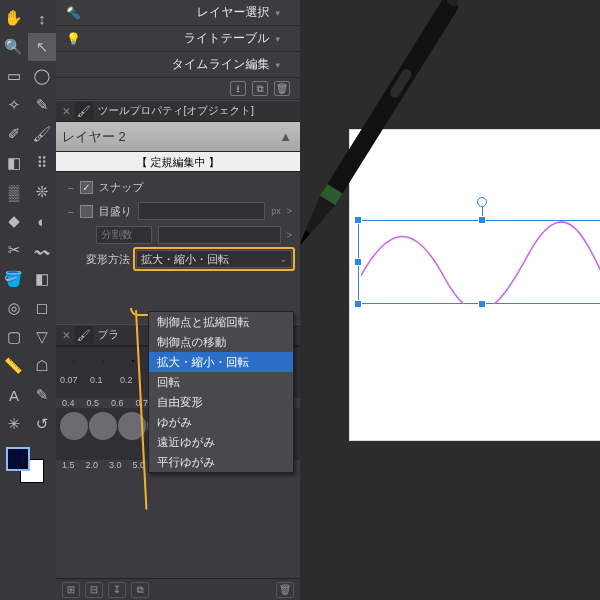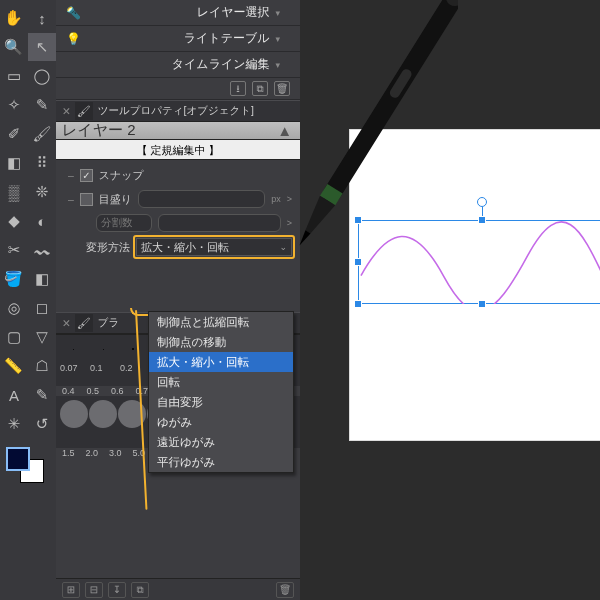--- a/index.html
+++ b/index.html
@@ -19,27 +19,27 @@
   .panels { width: 244px; background: #3c3c40; display: flex; flex-direction: column; }
   .menu-item { height: 26px; border-bottom: 1px solid #2a2a2d; display: flex; align-items: center; justify-content: flex-end; padding: 0 20px 0 10px; color: #e6e6e6; font-size: 12px; }
   .menu-item .caret { margin-left: 6px; color: #888; font-size: 9px; }
   .small-icons { height: 22px; display: flex; justify-content: flex-end; align-items: center; gap: 6px; padding-right: 10px; border-bottom: 1px solid #2a2a2d; }
   .small-icons span { width: 16px; height: 15px; border: 1px solid #777; border-radius: 2px; font-size: 10px; line-height: 13px; text-align: center; color: #aaa; }
 
   .panel-title { height: 22px; background: #323236; display: flex; align-items: center; padding-left: 6px; font-size: 10.5px; color: #cfcfcf; border-top: 1px solid #4a4a4e; border-bottom: 1px solid #222; }
   .panel-title .bico { width: 18px; height: 18px; margin-right: 5px; background: #2a2a2d; display: inline-flex; align-items: center; justify-content: center; font-size: 11px; }
   .panel-title .x { margin-left: auto; margin-right: 6px; color: #888; }
 
-  .layer-strip { height: 18px; background: linear-gradient(#bfbfbf,#a8a8a8); color: #333; font-size: 15px; display: flex; align-items: center; padding-left: 6px; border-bottom: 1px solid #222;}
+  .layer-strip { height: 30px; background: linear-gradient(#bfbfbf,#a8a8a8); color: #333; font-size: 13px; display: flex; align-items: center; padding-left: 6px; border-bottom: 1px solid #222;}
   .ruler-strip { height: 20px; background: #eee; color: #000; text-align: center; line-height: 20px; font-size: 11px; border-bottom: 1px solid #222; }
 
   .prop { padding: 4px 8px 0 12px; }
   .prop-row { display: flex; align-items: center; height: 22px; margin-bottom: 2px; gap: 6px; }
   .cb { width: 13px; height: 13px; background: #5a5a5e; border: 1px solid #888; display: inline-flex; align-items: center; justify-content: center; font-size: 10px; color: #ddd; }
-  .field { height: 18px; border: 1px solid #555; background: #303034; border-radius: 6px; color: #bbb; font-size: 10.5px; padding: 0 4px; display: inline-flex; align-items: center; }
+  .field { height: 18px; border: 1px solid #555; background: #303034; border-radius: 1px; color: #bbb; font-size: 10.5px; padding: 0 4px; display: inline-flex; align-items: center; }
   .divspacer { color: #888; font-size: 10.5px; }
   .mini { font-size: 9px; color: #888; margin-left: auto; }
   .prop-label { width: 62px; font-size: 11px; text-align: right; color: #cfcfcf; }
 
   .dropdown-trigger { flex: 1; height: 18px; background: #303034; border: 1px solid #555; display: flex; align-items: center; padding: 0 4px; position: relative; color: #d8d8d8; font-size: 11px; }
   .highlight-ring { position: absolute; inset: -4px -4px -4px -4px; border: 2px solid #f2b22f; border-radius: 3px; pointer-events: none; }
   .dd-caret { margin-left: auto; font-size: 9px; color: #999; }
 
   .dropdown-list { position: absolute; top: 311px; left: 148px; width: 146px; background: #49494d; border: 1px solid #222; box-shadow: 2px 3px 3px rgba(0,0,0,.4); z-index: 20; }
   .dropdown-list div { padding: 2.5px 8px; font-size: 11.5px; color: #e6e6e6; }

